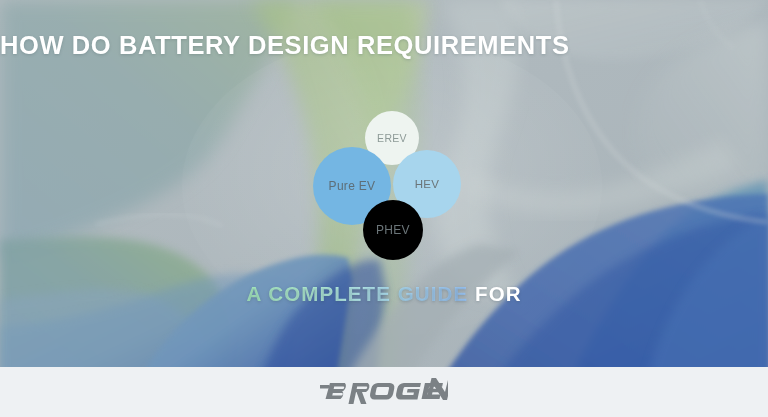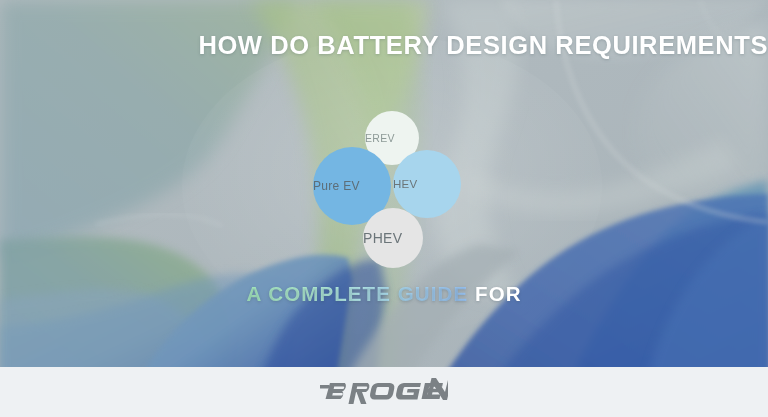--- a/index.html
+++ b/index.html
@@ -20,21 +20,21 @@
   #bg {
     position:absolute; inset:0;
     width:768px; height:417px;
   }
 
   
   .title-block {
     position:absolute;
     left:0; top:30px;
     width:768px;
-    text-align:right;
+    text-align:left;
     z-index:6;
     pointer-events:none;
   }
   .title-line {
     display:block;
     color:#ffffff;
     font-weight:bold;
     font-size:25.5px;
     letter-spacing:0.6px;
     line-height:31px;
@@ -49,29 +49,30 @@
     position:absolute;
     left:0; top:0;
     width:768px; height:417px;
     z-index:5;
   }
   .bubble {
     position:absolute;
     border-radius:50%;
     display:flex;
     align-items:center;
+    justify-content:center;
     color:#6c7276;
     font-size:11px;
     letter-spacing:0.3px;
     white-space:nowrap;
   }
   .bubble.erev  { left:365px; top:111px; width:54px;  height:54px;  background:#eef4f0; color:#8d9a97; font-size:10.5px; }
   .bubble.pureev{ left:313px; top:147px; width:78px;  height:78px;  background:#74b6e3; color:#5d6e78; font-size:12px; }
   .bubble.hev   { left:393px; top:150px; width:68px;  height:68px;  background:#a7d5ed; color:#6b7579; font-size:11.5px; }
-  .bubble.phev  { left:363px; top:208px; width:60px;  height:60px;  background:#e5e5e5; color:#6b7579; font-size:14px; }
+  .bubble.phev  { left:363px; top:200px; width:60px;  height:60px;  background:#000000; color:#6b7579; font-size:12px; }
 
   
   .subtitle-block {
     position:absolute;
     left:0; top:281px;
     width:768px;
     text-align:center;
     z-index:6;
     pointer-events:none;
   }

